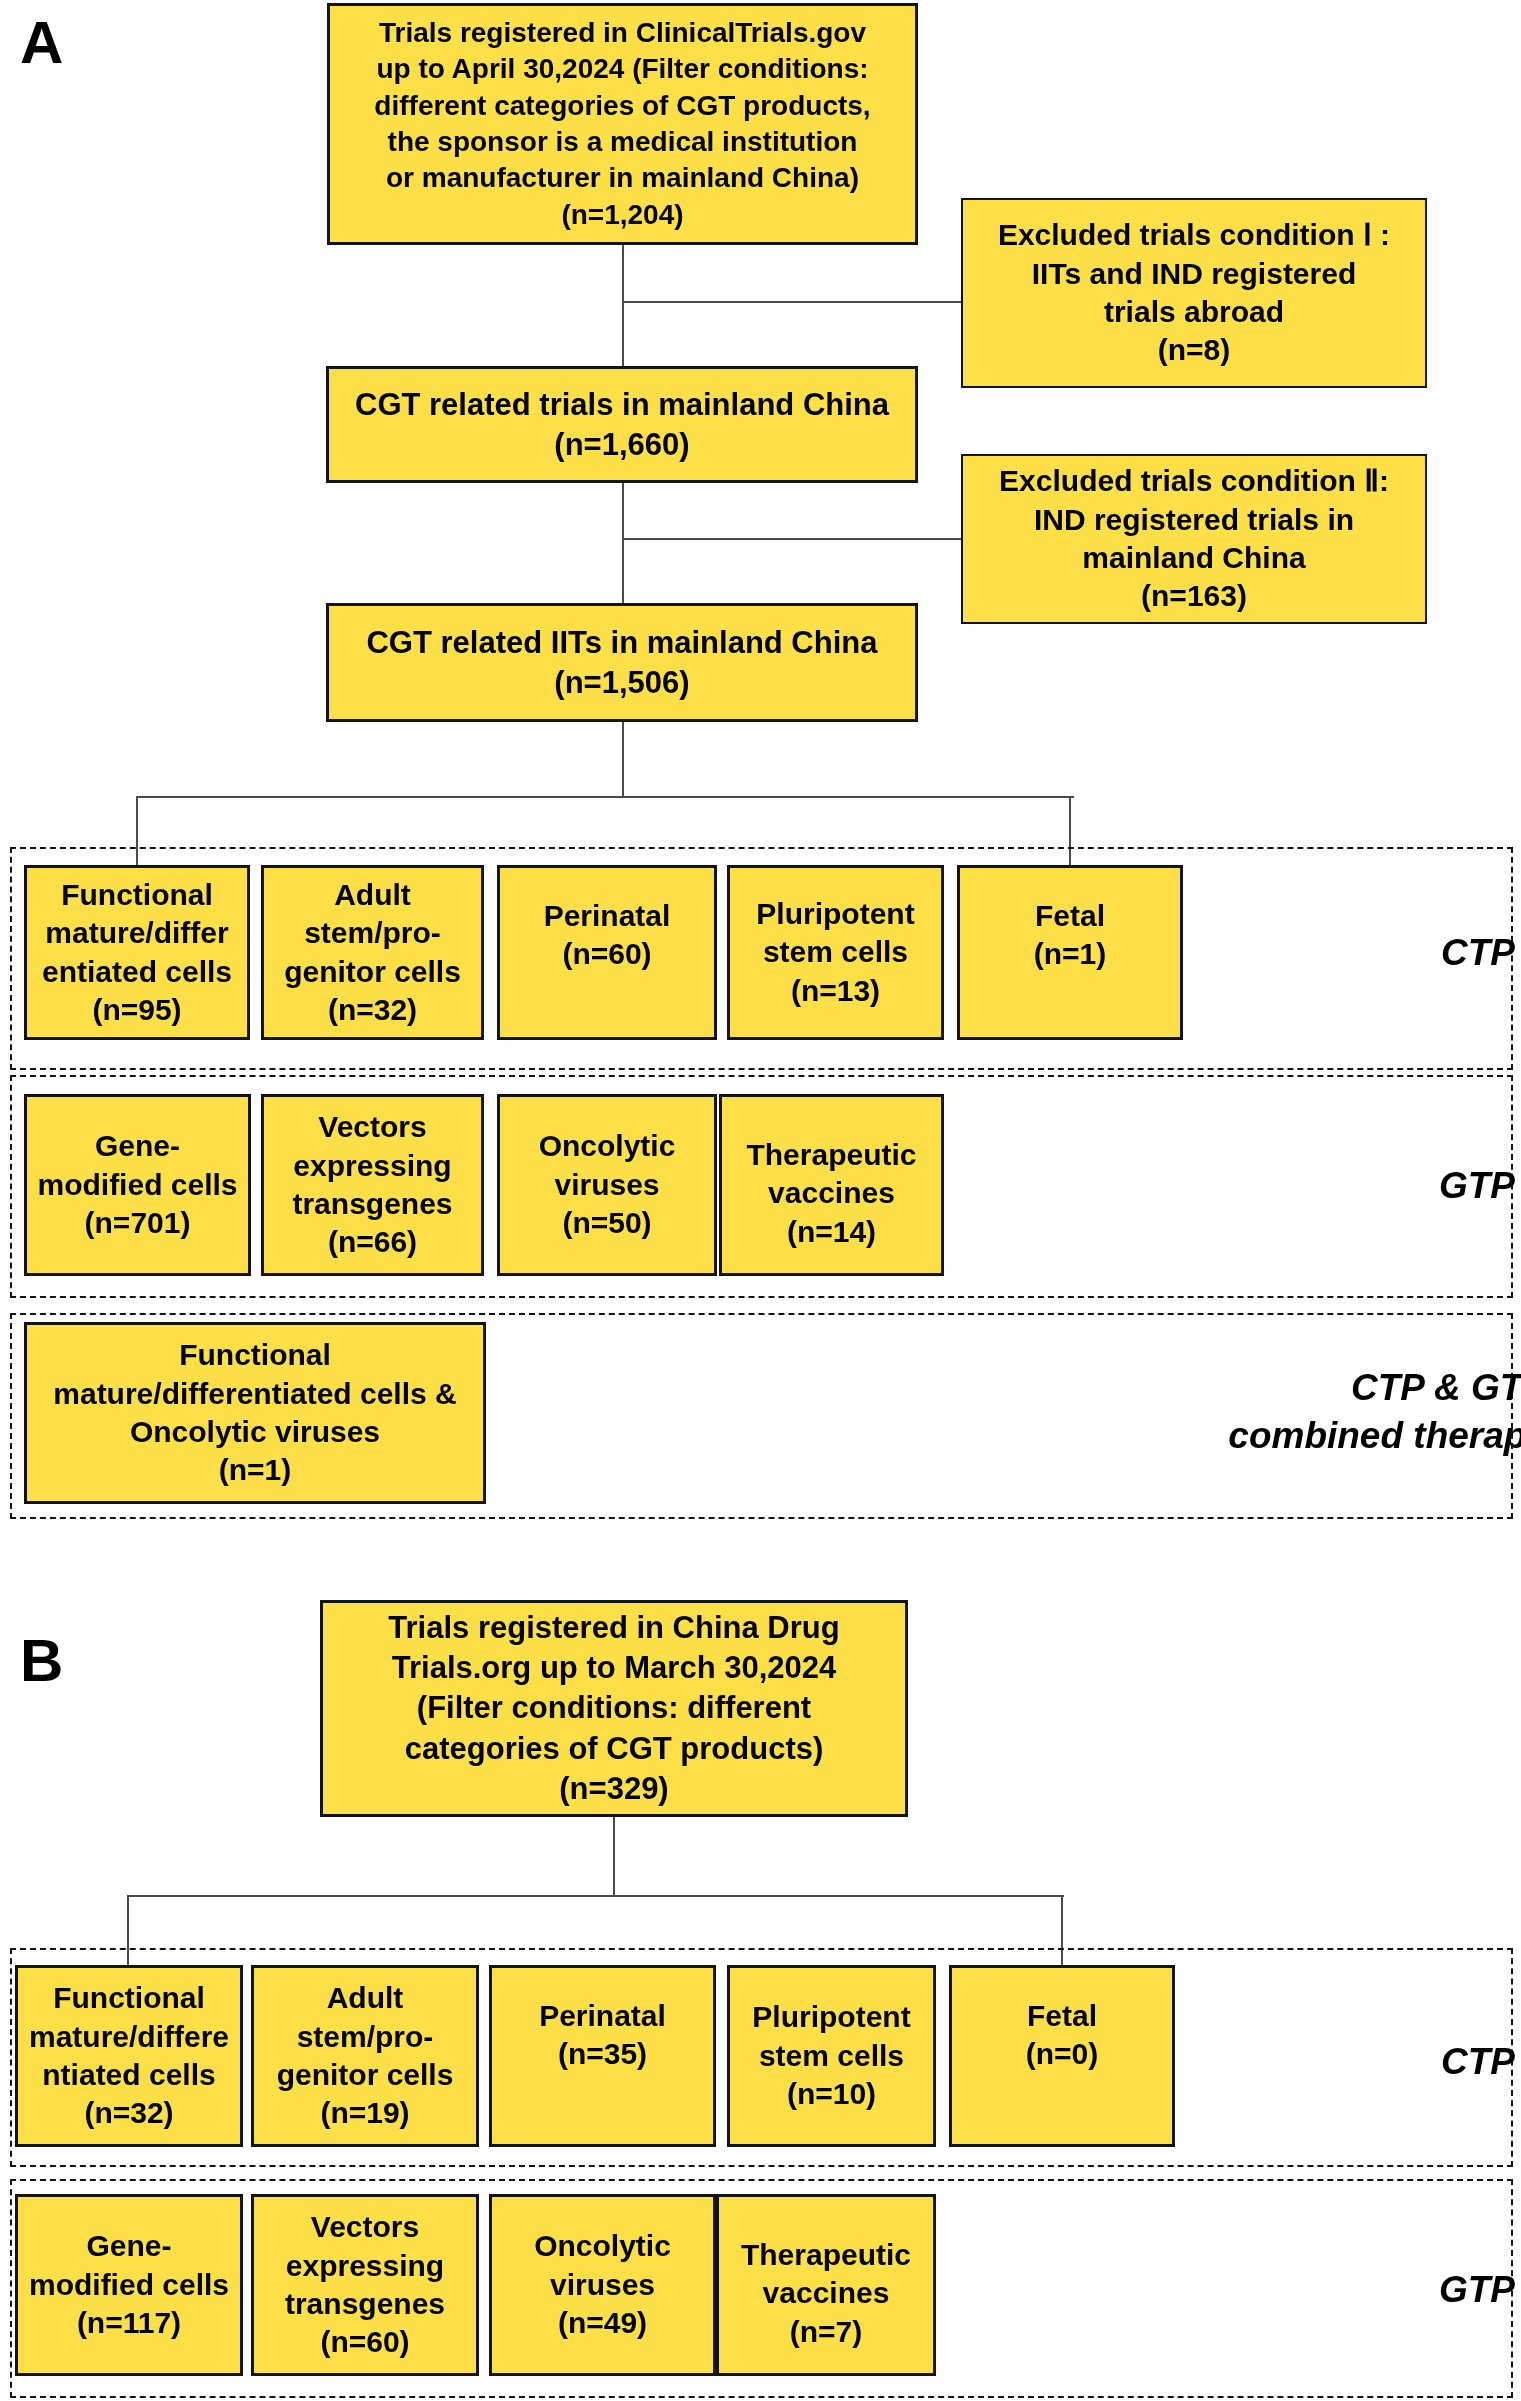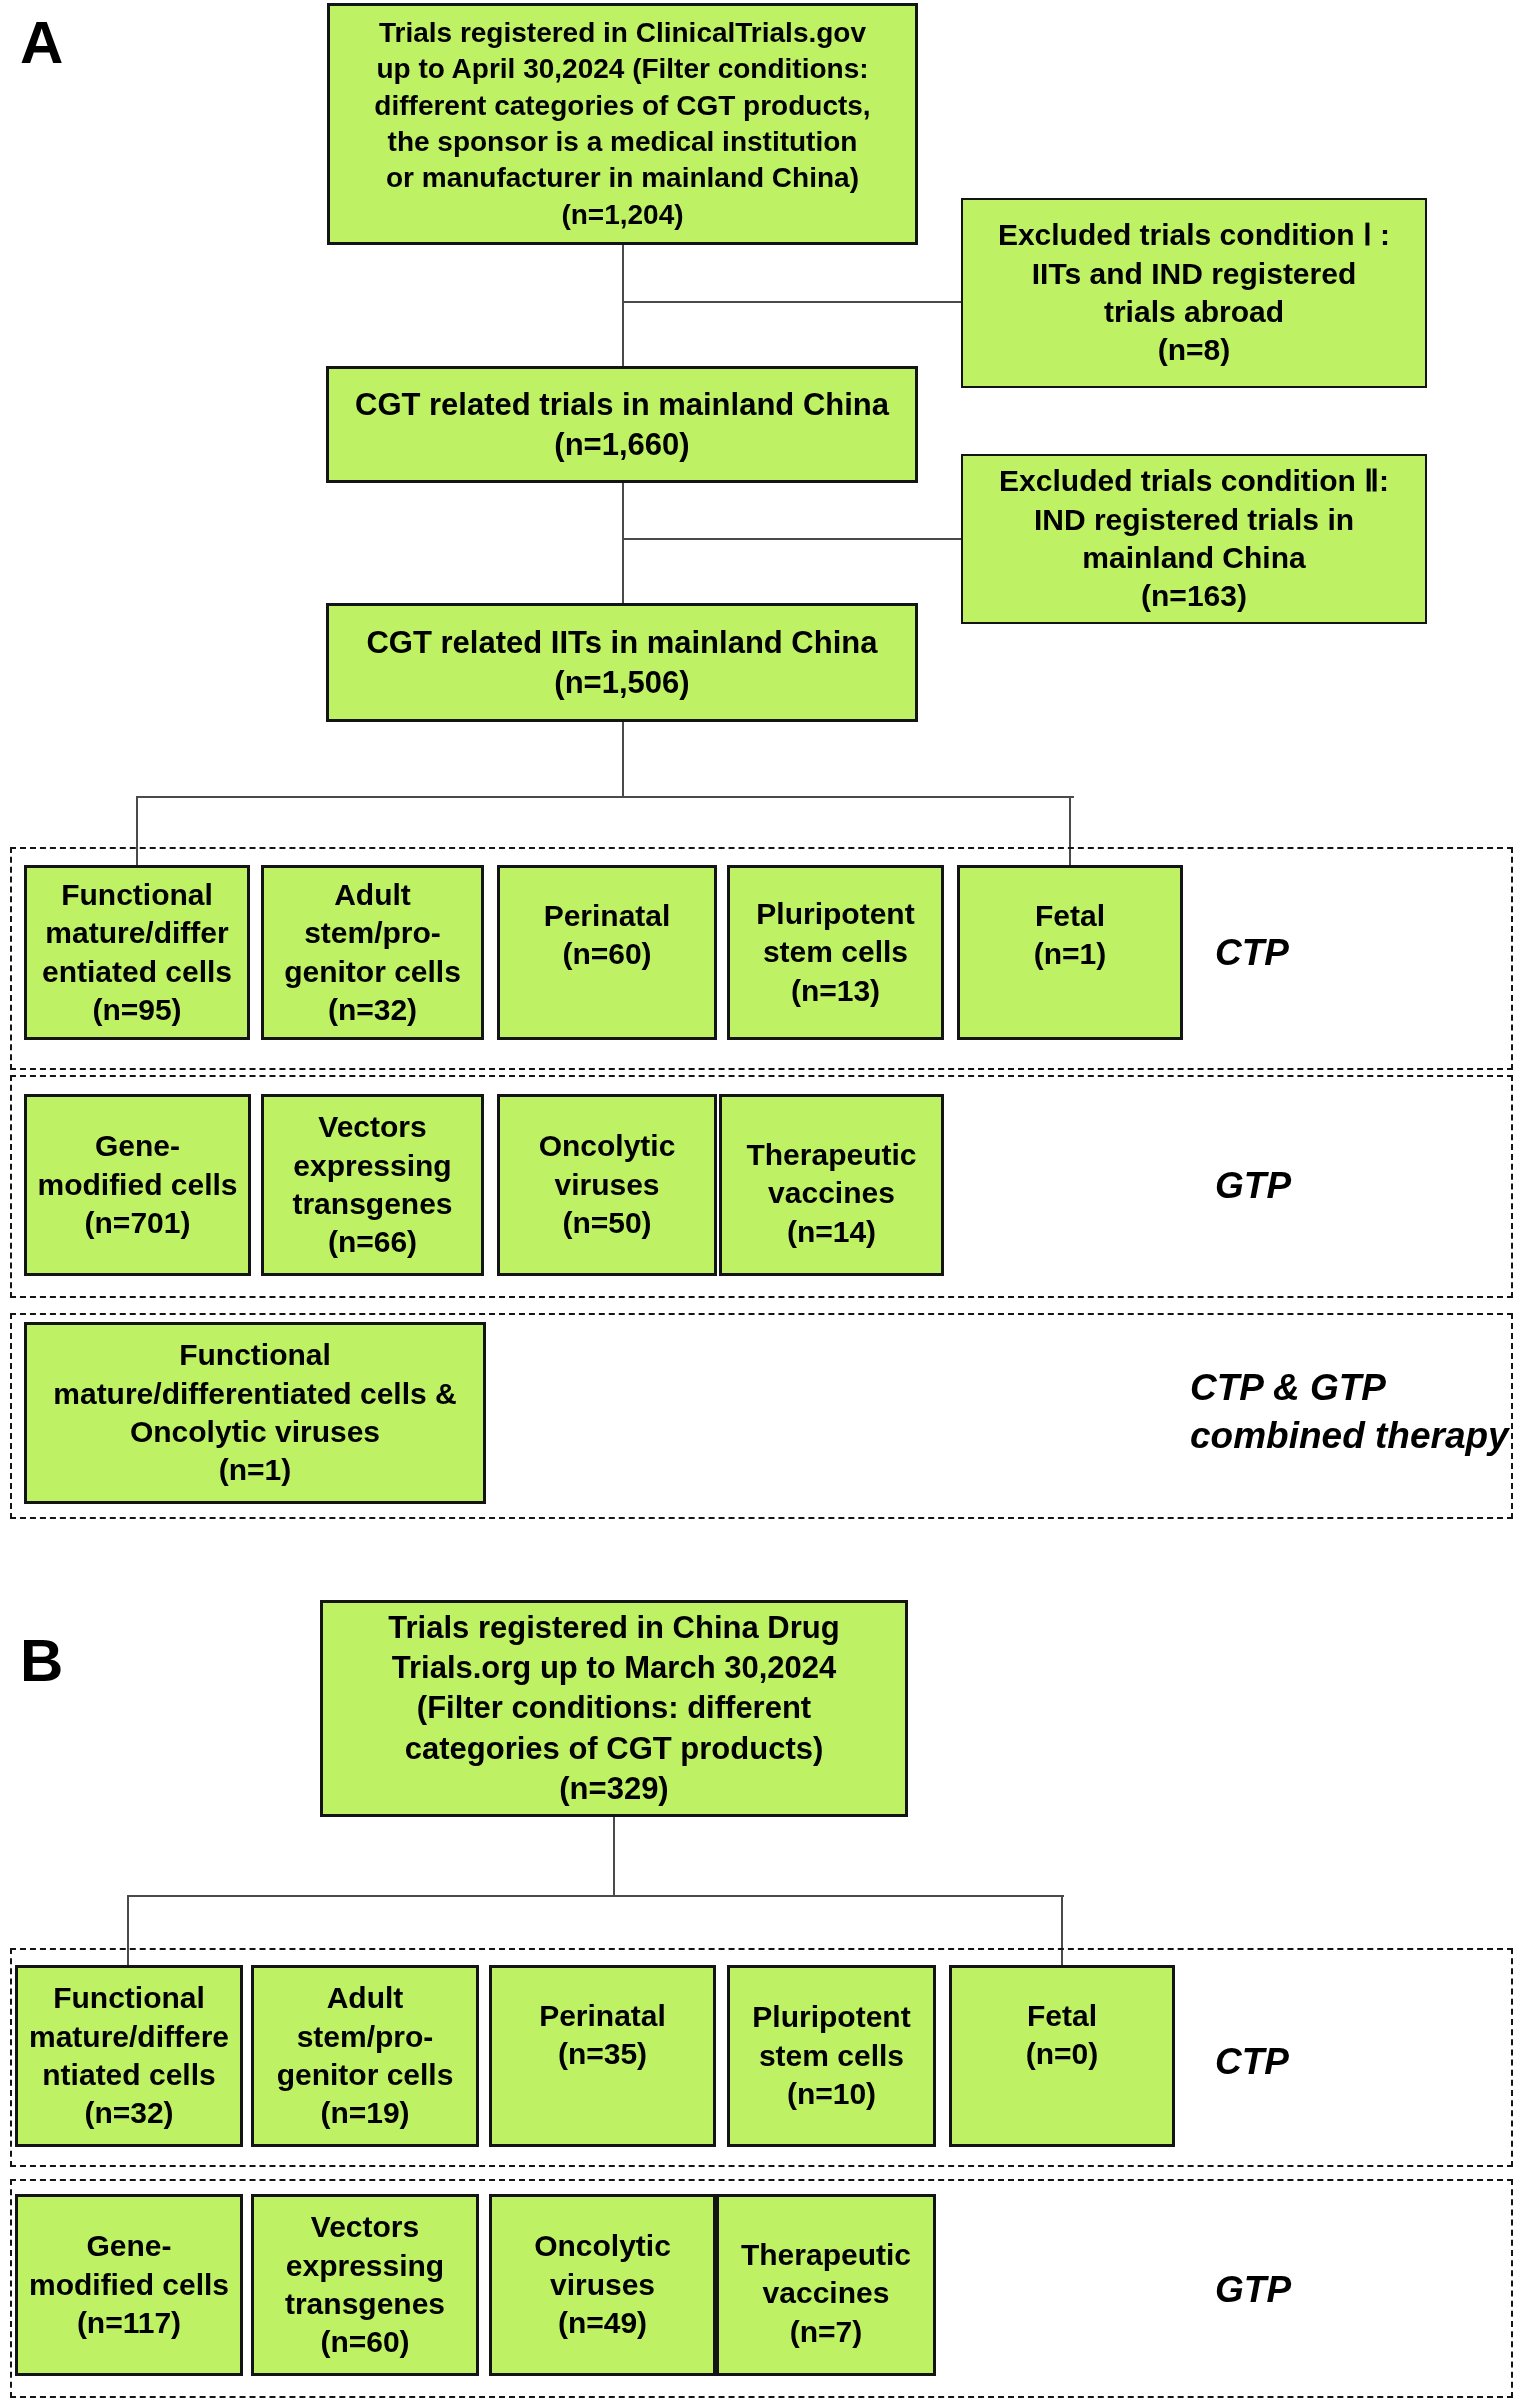--- a/index.html
+++ b/index.html
@@ -17,38 +17,38 @@
   }
   .box {
     position:absolute;
     border:3.6px solid #141414;
     box-sizing:border-box;
     display:flex; align-items:center; justify-content:center;
     text-align:center;
     font-weight:bold;
     font-size:30px; line-height:1.28;
     padding:2.9px 5.7px;
-    background:#bef264;
+    background:#fde047;
   }
   .box .bt { white-space:pre-line; }
   .thin { border-width:2.9px; }
   .fs39 { font-size:28px; line-height:1.3; }
   .fs43 { font-size:31px; }
   .fs44 { font-size:31px; line-height:1.3; }
   .group {
     position:absolute;
     border:2.1px dashed #141414;
     box-sizing:border-box;
   }
   .ln { position:absolute; background:#4a4a4a; }
   .cat {
     position:absolute;
     font-style:italic; font-weight:bold;
     font-size:37px; line-height:1.3;
-    text-align:left; white-space:pre-line;
+    text-align:right; white-space:pre-line;
   }
 </style>
 </head>
 <body>
 
 <div id="canvas">
 
   <div class="plabel" style="left:20px; top:13px;">A</div>
 
   <div class="box fs39" style="left:327px; top:2.9px; width:591px; height:242px;">

